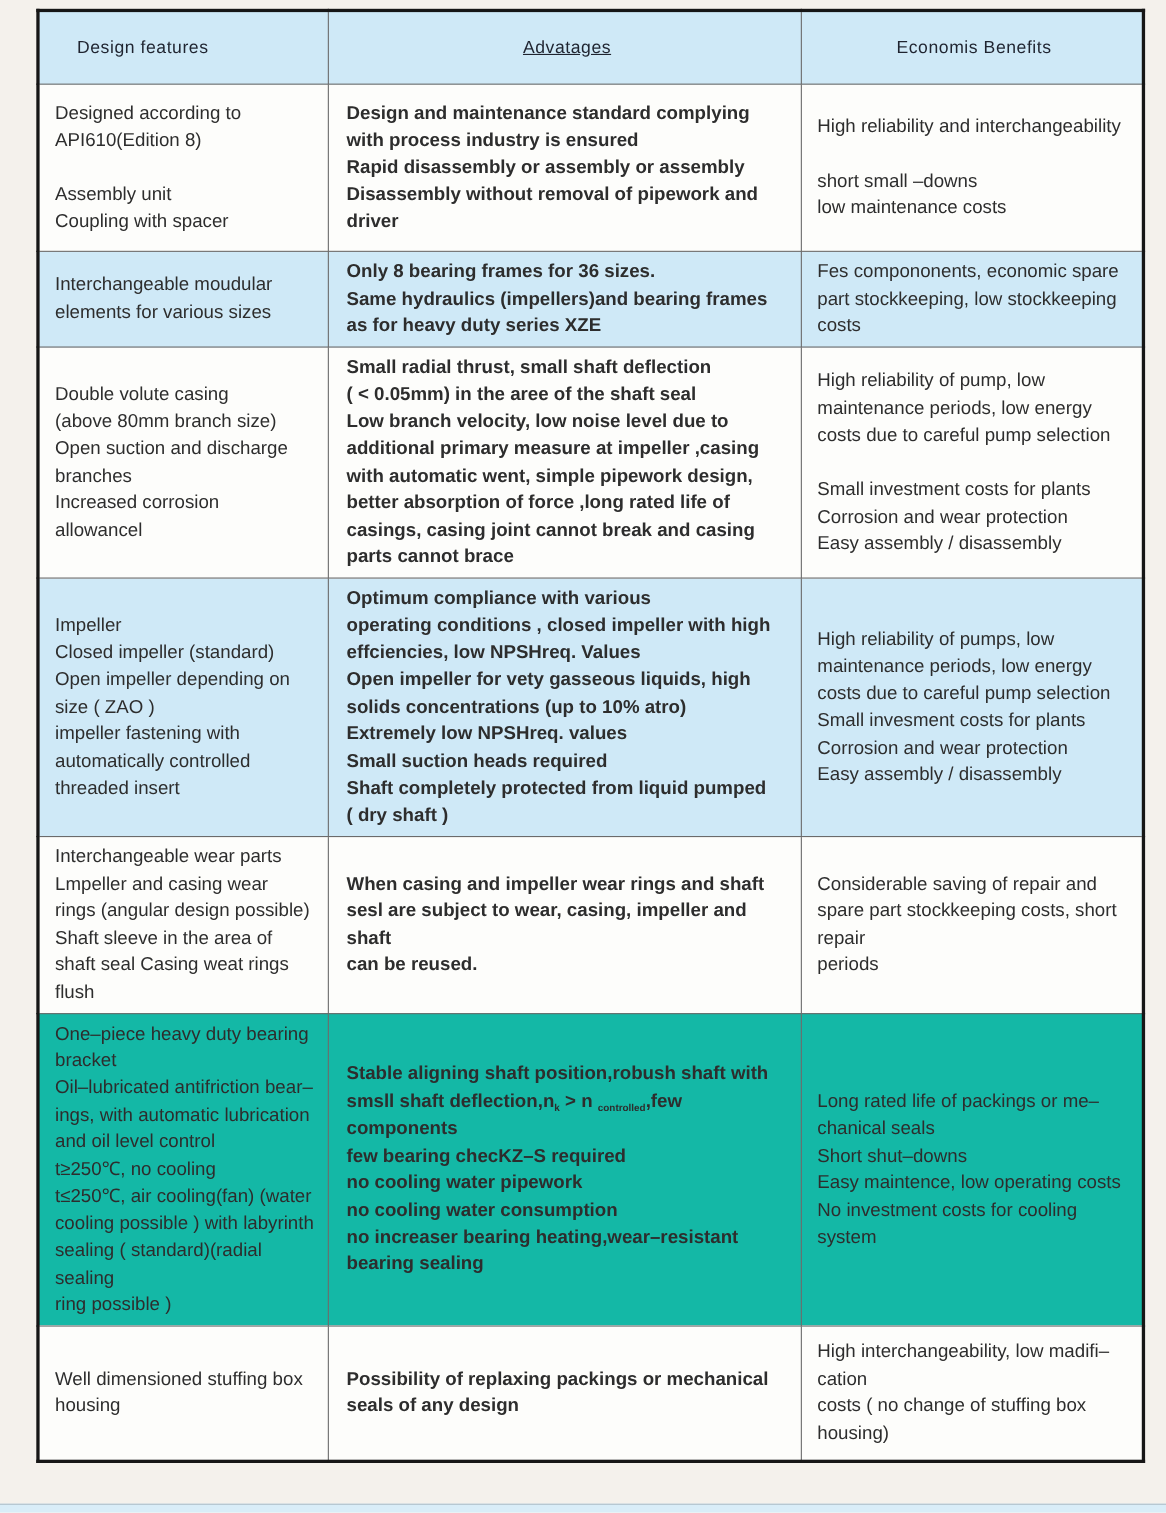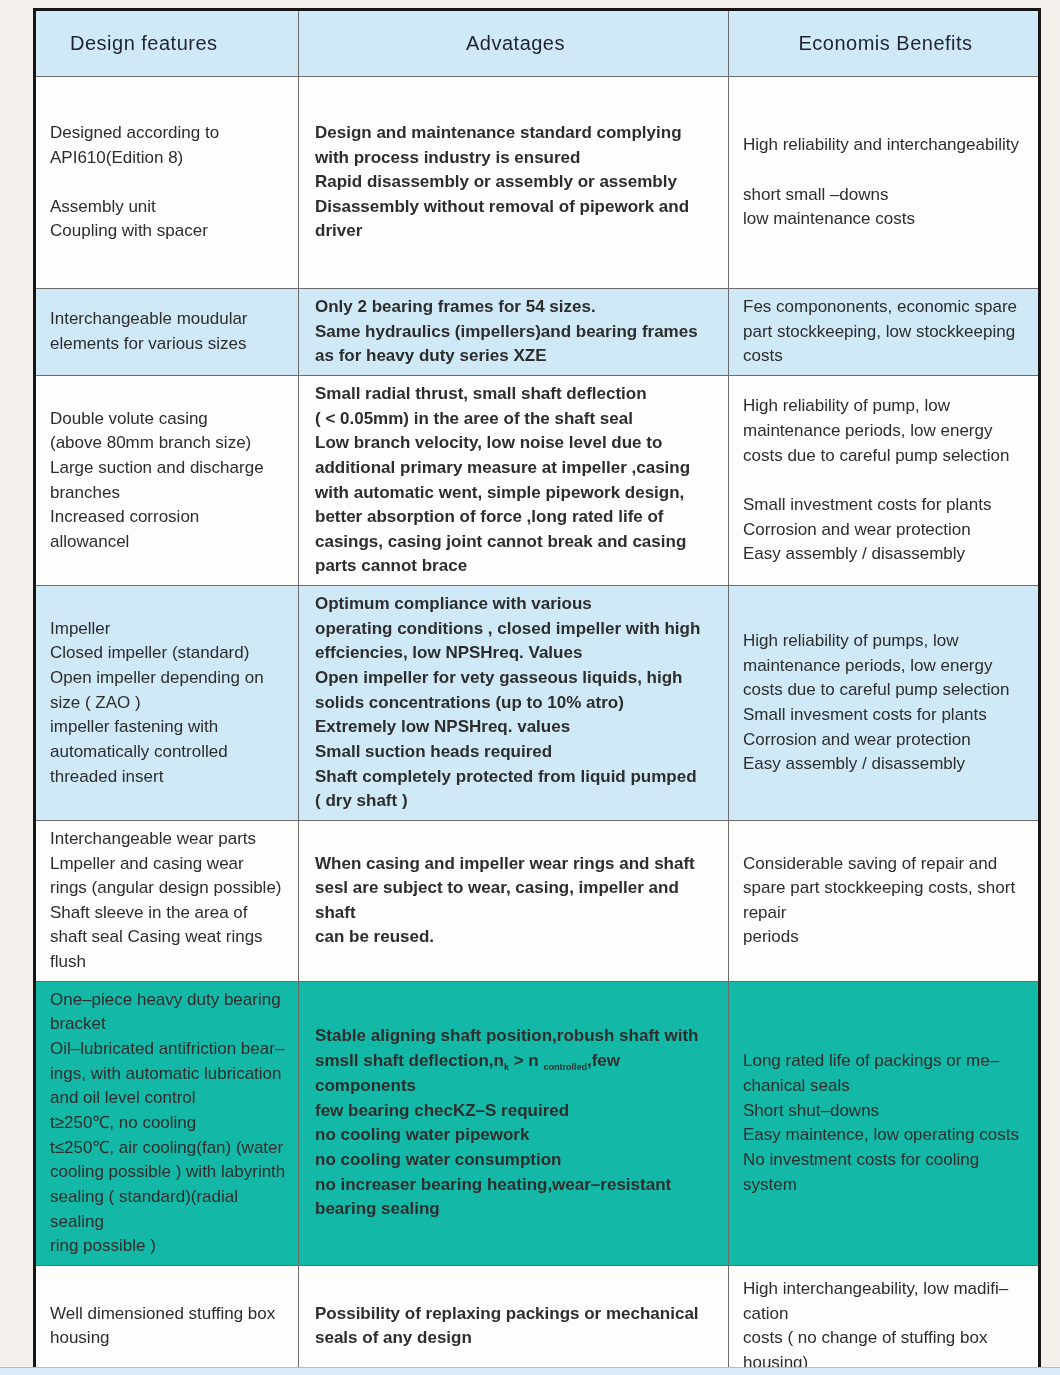--- a/index.html
+++ b/index.html
@@ -27,29 +27,29 @@
     padding: 6px 10px 6px 14px;
     box-sizing: border-box;
   }
   col.c1 { width: 264px; }
   col.c2 { width: 430px; }
   col.c3 { width: 311px; }
 
   tr.hdr { height: 67px; background: #cfe9f7; }
   tr.hdr th {
     font-weight: normal;
-    font-size: 20px;
+    font-size: 16px;
     letter-spacing: 0.5px;
     color: #1f2430;
   }
   tr.hdr th.h1 { text-align: left; padding-left: 34px; }
-  tr.hdr th.h2 { text-align: center; }
+  tr.hdr th.h2 { text-align: center; text-decoration: underline; }
   tr.hdr th.h3 { text-align: center; }
 
-  tr.r1 { height: 212px; background: #fdfdfb; }
+  tr.r1 { height: 152px; background: #fdfdfb; }
   tr.r2 { height: 87px; background: #cfe9f7; }
   tr.r3 { height: 204px; background: #fdfdfb; }
   tr.r4 { height: 228px; background: #cfe9f7; }
   tr.r5 { height: 130px; background: #fdfdfb; }
   tr.r6 { height: 247px; background: #14b8a6; }
   tr.r7 { height: 123px; background: #fdfdfb; }
 
   .txt {
     white-space: pre-line;
     font-size: 17px;
@@ -111,36 +111,36 @@
 low maintenance costs</div>
           </td>
     </tr>
 
     <tr class="r2">
       <td>
             <div class="txt">Interchangeable moudular
 elements for  various sizes</div>
           </td>
       <td class="adv">
-            <div class="txt">Only 2 bearing frames for 54 sizes.
+            <div class="txt">Only 8 bearing frames for 36 sizes.
 Same hydraulics (impellers)and bearing frames
 as for heavy duty series XZE</div>
           </td>
       <td class="ben">
             <div class="txt">Fes compononents, economic spare
 part stockkeeping, low stockkeeping
 costs</div>
           </td>
     </tr>
 
     <tr class="r3">
       <td>
             <div class="txt">Double volute casing
 (above 80mm branch size)
-Large suction and discharge
+Open suction and discharge
 branches
 Increased corrosion
 allowancel</div>
           </td>
       <td class="adv">
             <div class="txt">Small radial thrust, small shaft deflection
 ( &lt; 0.05mm) in the aree of the shaft seal
 Low branch velocity, low noise level due to
 additional primary measure at impeller ,casing
 with automatic went, simple pipework design,

